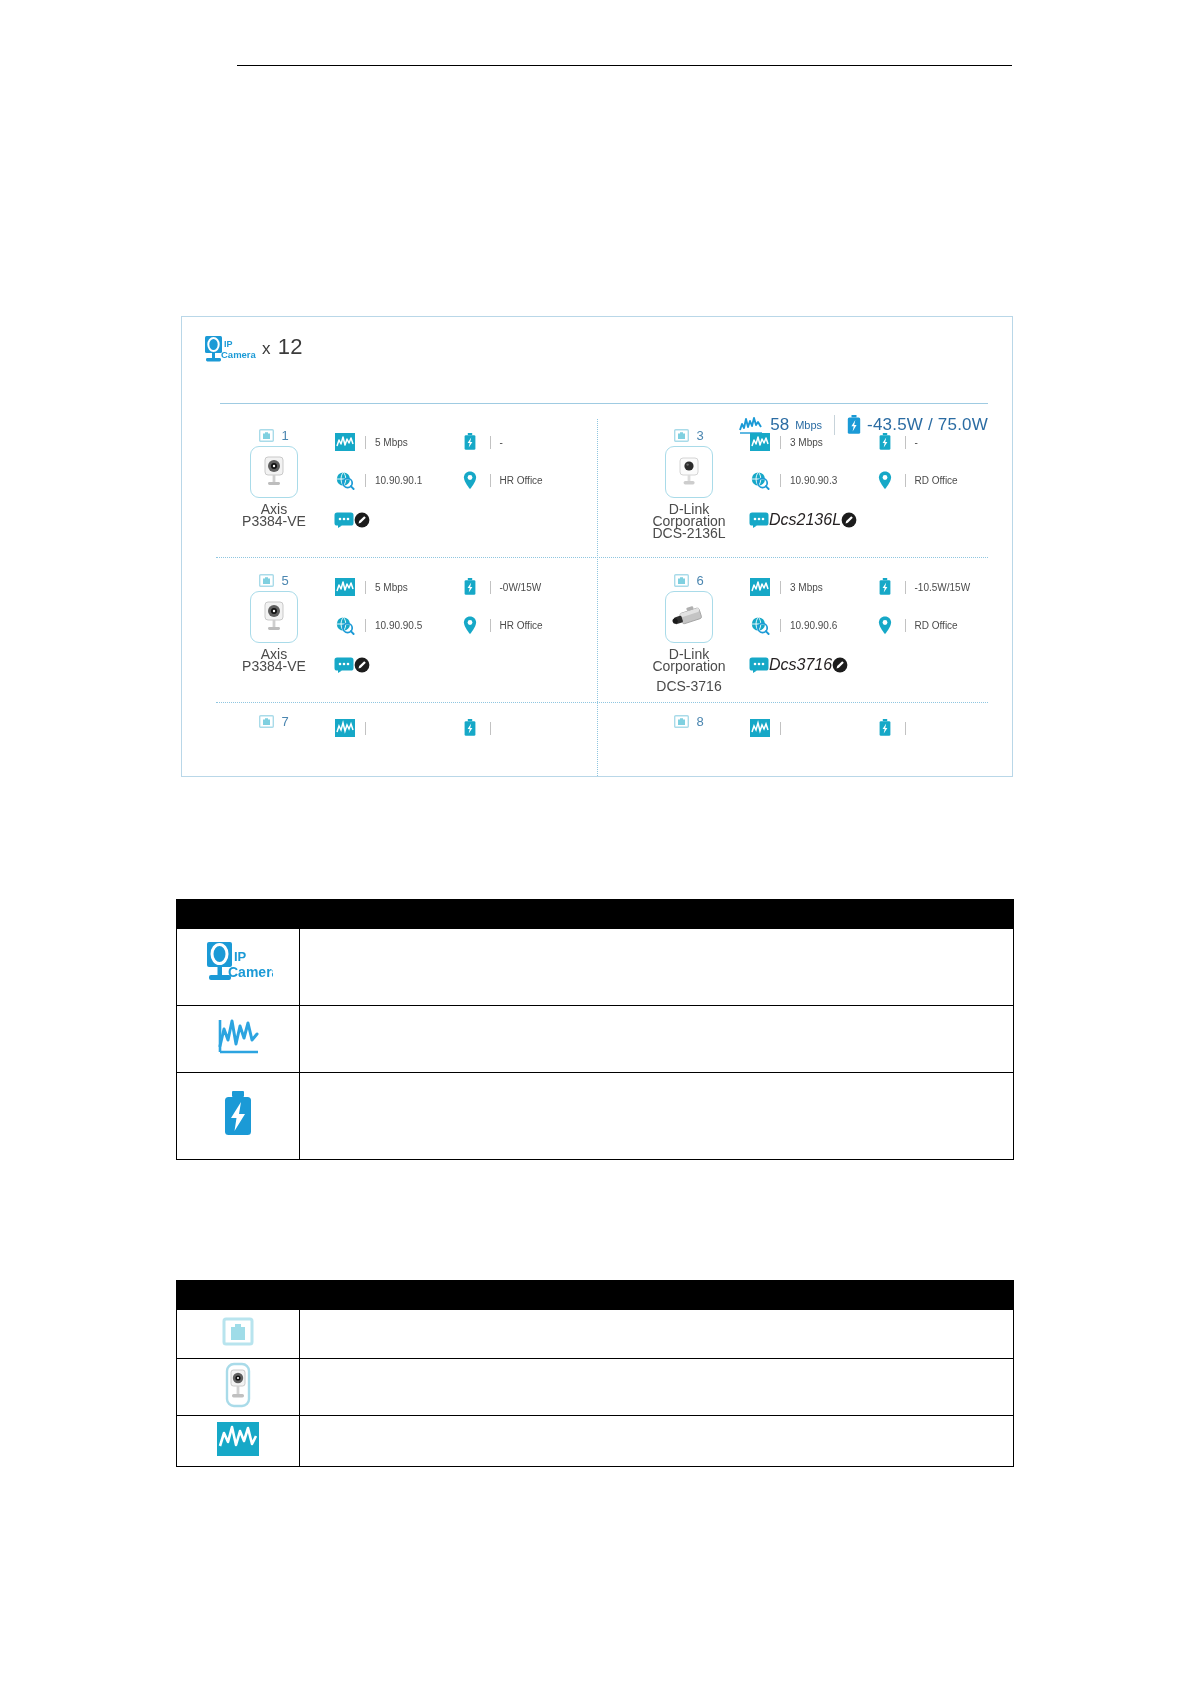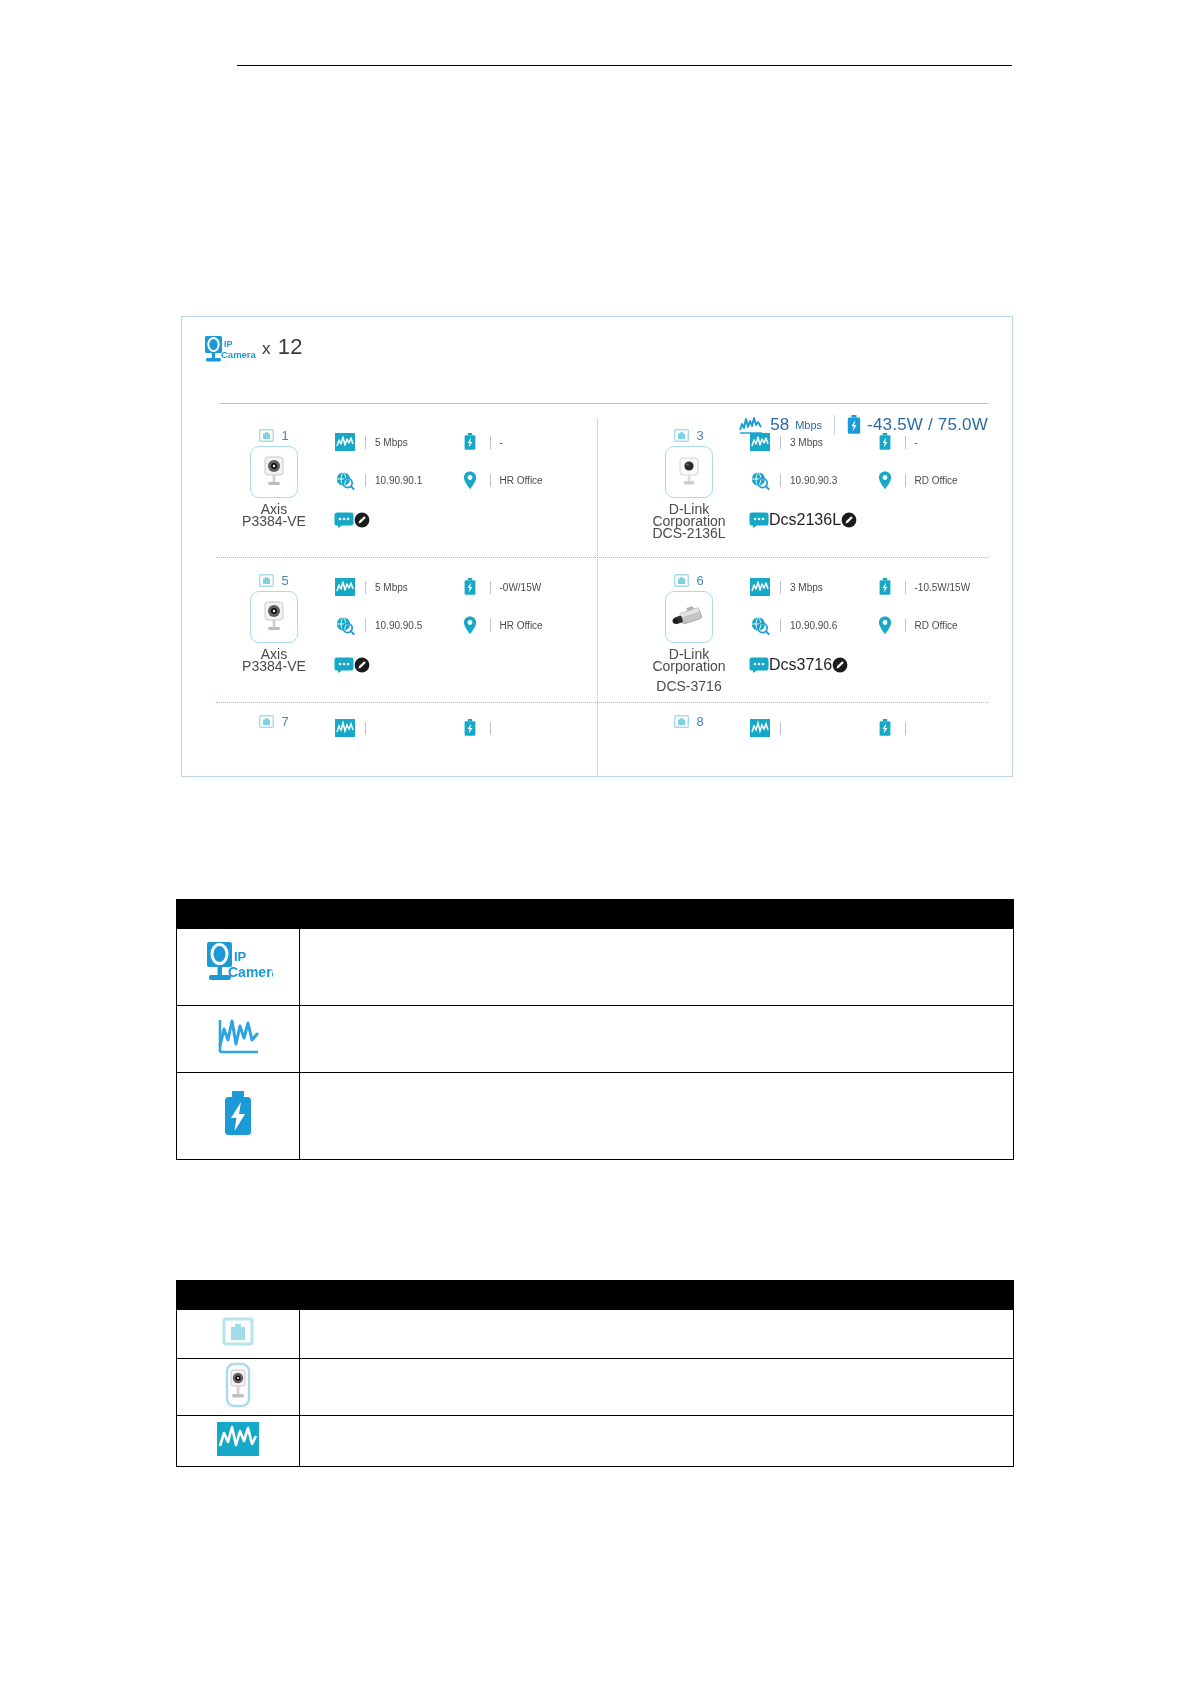--- a/index.html
+++ b/index.html
@@ -51,21 +51,21 @@
   .dev-box{width:46px;height:50px;margin:3px auto 0;border:1.4px solid #a9dbe9;border-radius:9px;
            display:flex;align-items:center;justify-content:center;background:#fff;}
   .dev-name{margin-top:5px;font-size:14px;line-height:12px;color:#4b4b4b;}
 
   .fields{position:absolute;left:112px;top:4px;right:0;}
   .frow{display:flex;align-items:flex-start;height:38px;}
   .fcell{display:flex;align-items:center;width:50%;}
   .fcell .ic{width:22px;height:22px;display:flex;align-items:center;justify-content:center;flex:0 0 22px;}
   .fcell .bar{width:1px;height:13px;background:#c2c2c2;margin:0 9px 0 9px;}
   .fcell .txt{font-size:10px;color:#4b4b4b;white-space:nowrap;}
-  .frow.actions{height:26px;align-items:center;}
+  .frow.actions{height:26px;align-items:center;font-style:italic;}
   .actcell{display:flex;align-items:center;}
 
   
   .tbl{position:absolute;border-collapse:collapse;border:1px solid #000;}
   .tbl td{border:1px solid #000;vertical-align:middle;padding:0;}
   .tbl .hdr td{background:#000;height:28px;}
   .icell{width:122px;text-align:center;}
   .dcell{}
 
   #tbl1{left:176px;top:899px;width:838px;}

